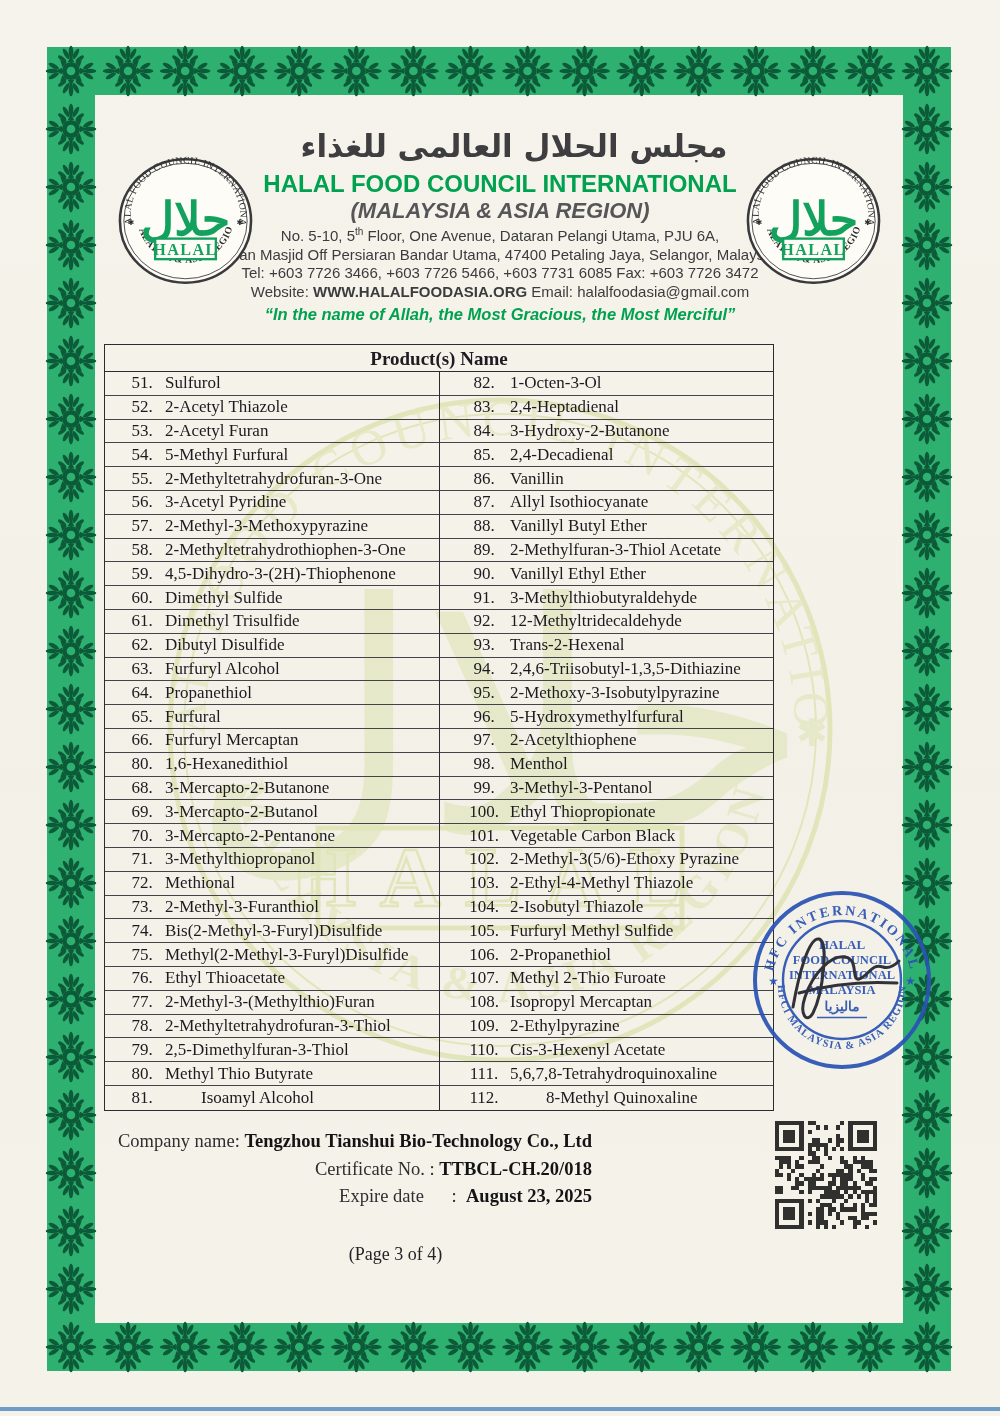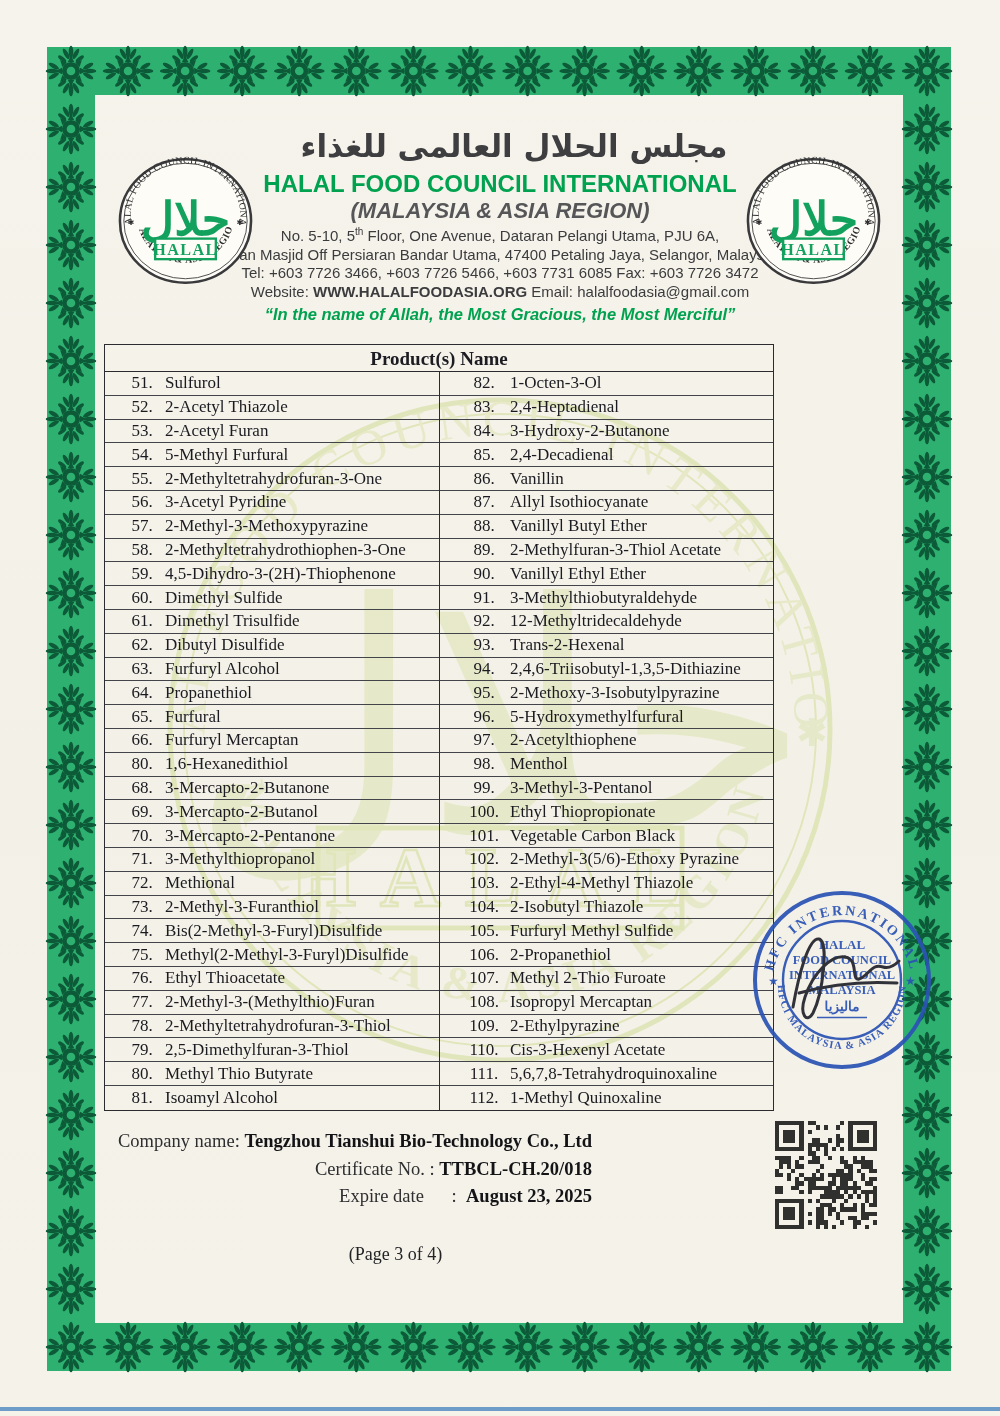--- a/index.html
+++ b/index.html
@@ -37,21 +37,21 @@
   
   .ptable{left:104px;top:344px;width:670px;z-index:3;
     border:1.6px solid var(--table-line);box-sizing:border-box;background:transparent;}
   .ptable-header{height:27px;border-bottom:1.4px solid var(--table-line);
     text-align:center;font-weight:bold;font-size:19px;padding-top:3px;box-sizing:border-box;}
   .ptable-body{display:flex;}
   .pcol{width:50%;box-sizing:border-box;text-align:center;}
   .pcol.right{border-left:1.4px solid var(--table-line);}
   .prow{height:23.8px;border-bottom:1px solid #43434a;display:flex;align-items:center;
     font-size:17px;color:#1a1a20;box-sizing:border-box;}
-  .prow:last-child{border-bottom:none;}
+  .prow:last-child{border-bottom:none;gap:36px;}
   .pnum{flex:0 0 46px;padding-left:14px;}
   .pcol.right .pnum{flex:0 0 52px;padding-left:18px;}
   .pname{white-space:nowrap;}
 
   
   #stamp{left:747px;top:885px;z-index:5;opacity:.93;pointer-events:none;}
 
   
   .footer-info{left:118px;top:1128px;z-index:3;font-size:18.5px;}
   .finfo-row{line-height:27.5px;white-space:pre;text-align:right;}
@@ -481,21 +481,21 @@
           <div class="prow">
           <span class="pnum">110.</span>
           <span class="pname">Cis-3-Hexenyl Acetate</span>
         </div>
           <div class="prow">
           <span class="pnum">111.</span>
           <span class="pname">5,6,7,8-Tetrahydroquinoxaline</span>
         </div>
           <div class="prow">
           <span class="pnum">112.</span>
-          <span class="pname">1-Methyl Quinoxaline</span>
+          <span class="pname">8-Methyl Quinoxaline</span>
         </div>
         </div>
     </div>
   </div>
 
   <svg id="stamp" class="abs" width="190" height="190" viewBox="0 0 190 190">
     <defs>
       <path id="st-top" d="M 25,100 A 70,70 0 1 1 165,100" fill="none"></path>
       <path id="st-bot" d="M 31,100 A 64,64 0 0 0 159,100" fill="none"></path>
     </defs>

